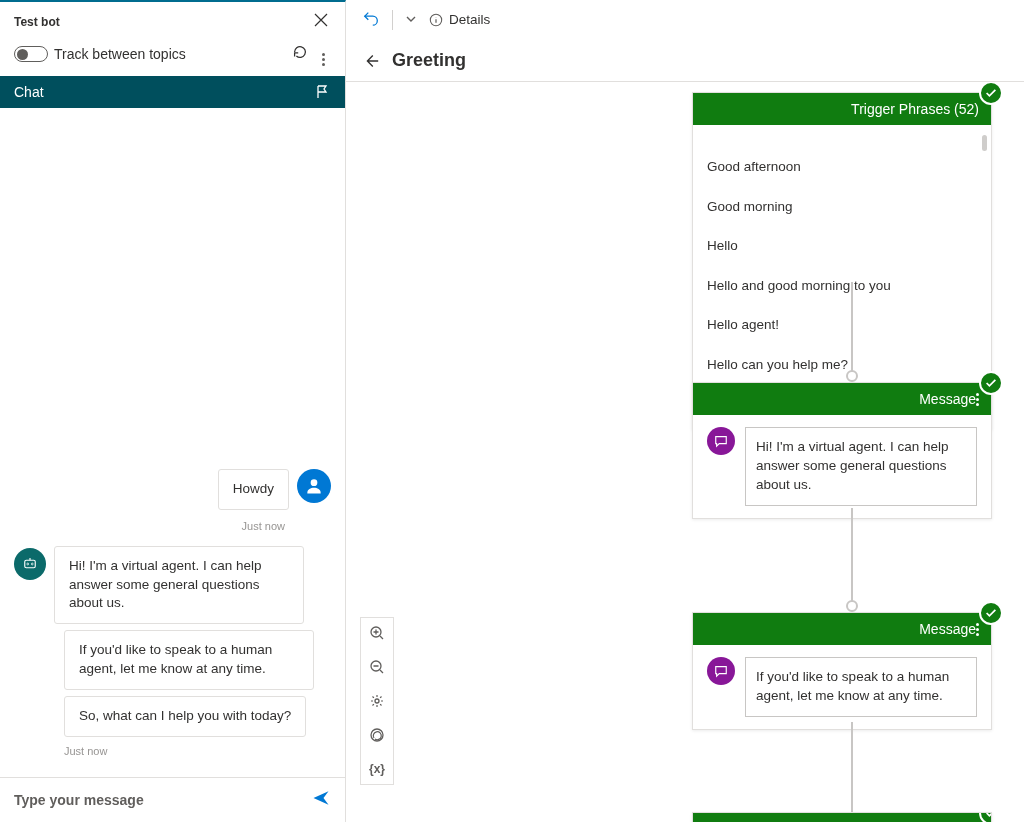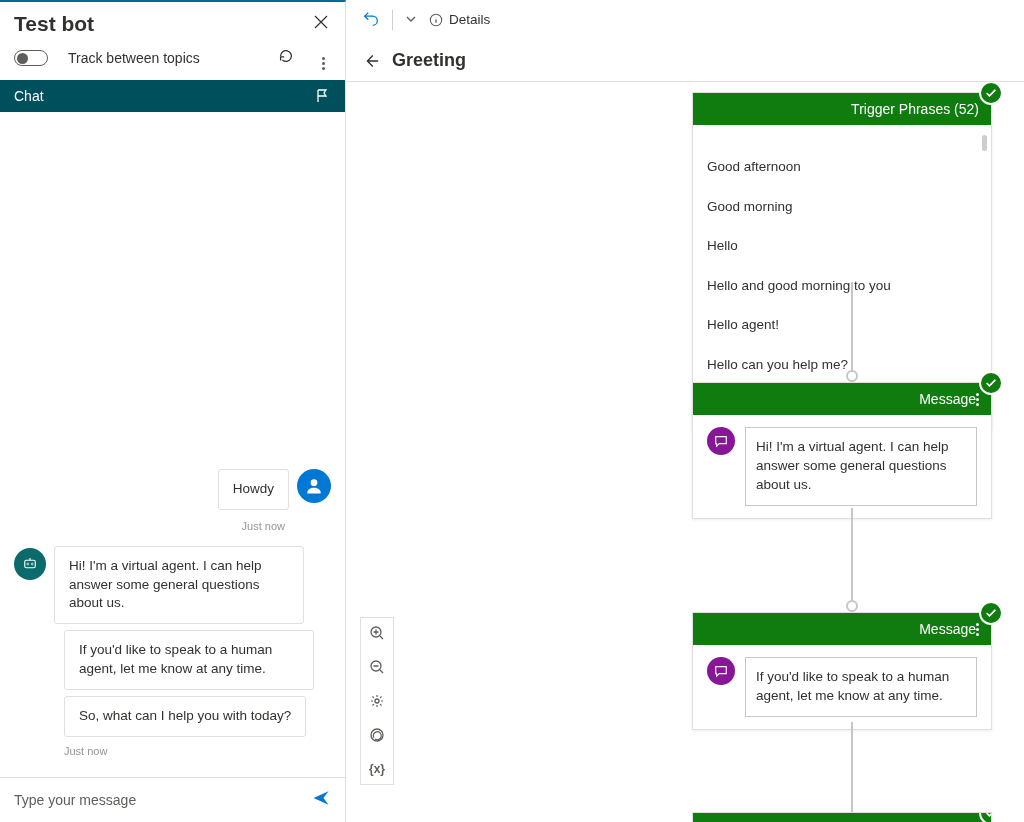--- a/index.html
+++ b/index.html
@@ -2,24 +2,24 @@
 <html><head>
 <meta charset="utf-8">
 <style>
   * { box-sizing: border-box; margin: 0; padding: 0; }
   html, body { width: 1024px; height: 822px; font-family: "Segoe UI", Arial, sans-serif; background: #fff; color: #323130; overflow: hidden; }
   body { display: flex; }
 
   
   .test-panel { width: 346px; height: 822px; border-right: 1px solid #e1dfdd; display: flex; flex-direction: column; border-top: 2px solid #006c8f; }
   .tp-header { display: flex; align-items: center; justify-content: space-between; padding: 10px 16px 4px 14px; }
-  .tp-title { font-size: 21px; font-weight: 600; }
+  .tp-title { font-size: 12px; font-weight: 600; }
   .tp-close svg { width: 16px; height: 16px; stroke: #323130; }
 
-  .tp-toolbar { display: flex; align-items: center; padding: 6px 14px 10px 14px; gap: 20px; }
+  .tp-toolbar { display: flex; align-items: center; padding: 6px 14px 10px 14px; gap: 6px; }
   .toggle { width: 34px; height: 16px; border: 1px solid #605e5c; border-radius: 10px; position: relative; background: #fff; cursor: pointer; }
   .toggle::after { content: ""; position: absolute; left: 2px; top: 1.5px; width: 11px; height: 11px; border-radius: 50%; background: #605e5c; }
   .toggle-label { font-size: 14px; color: #323130; flex: 1; }
   .tp-reset svg { width: 18px; height: 18px; stroke: #323130; fill: none; }
   .tp-more { width: 16px; text-align: center; }
   .dots-v { display: inline-flex; flex-direction: column; gap: 2px; }
   .dots-v span { width: 3px; height: 3px; border-radius: 50%; background: #605e5c; display: block; }
 
   .chat-tab { background: #004f5d; color: #fff; display: flex; align-items: center; justify-content: space-between; padding: 8px 14px; font-size: 14px; }
   .chat-tab svg { width: 16px; height: 16px; stroke: #fff; fill: none; }
@@ -33,21 +33,21 @@
   .msg-row.bot.first .msg-bubble { margin-left: 0; }
   .avatar-user { width: 34px; height: 34px; border-radius: 50%; background: #0078d4; display: flex; align-items: center; justify-content: center; }
   .avatar-user svg { width: 20px; height: 20px; fill: #fff; }
   .avatar-bot { width: 32px; height: 32px; border-radius: 50%; background: #0b6a6a; display: flex; align-items: center; justify-content: center; margin-top: 2px; flex-shrink: 0; }
   .avatar-bot svg { width: 18px; height: 18px; stroke: #fff; fill: none; }
   .timestamp { font-size: 11px; color: #979593; }
   .ts-right { text-align: right; margin: 4px 46px 14px 0; }
   .ts-left { margin: 2px 0 8px 50px; }
 
   .chat-input-row { border-top: 1px solid #e1dfdd; display: flex; align-items: center; padding: 10px 14px; }
-  .chat-input { flex: 1; border: none; outline: none; font-size: 14px; color: #737373; }
+  .chat-input { flex: 1; border: none; outline: none; font-size: 14px; color: #737373; font-weight: bold; }
   .chat-input::placeholder { color: #605e5c; }
   .send-btn svg { width: 20px; height: 20px; stroke: #0078d4; fill: #0078d4; }
 
   
   .canvas-panel { flex: 1; display: flex; flex-direction: column; position: relative; }
   .canvas-toolbar { height: 40px; border-bottom: 1px solid #fff; display: flex; align-items: center; padding: 0 16px; gap: 12px; }
   .ct-undo svg { width: 18px; height: 18px; stroke: #0078d4; fill: none; }
   .ct-sep { width: 1px; height: 20px; background: #d2d0ce; }
   .ct-chev svg { width: 12px; height: 12px; stroke: #605e5c; fill: none; }
   .ct-details { display: flex; align-items: center; gap: 6px; font-size: 13.5px; color: #323130; }

